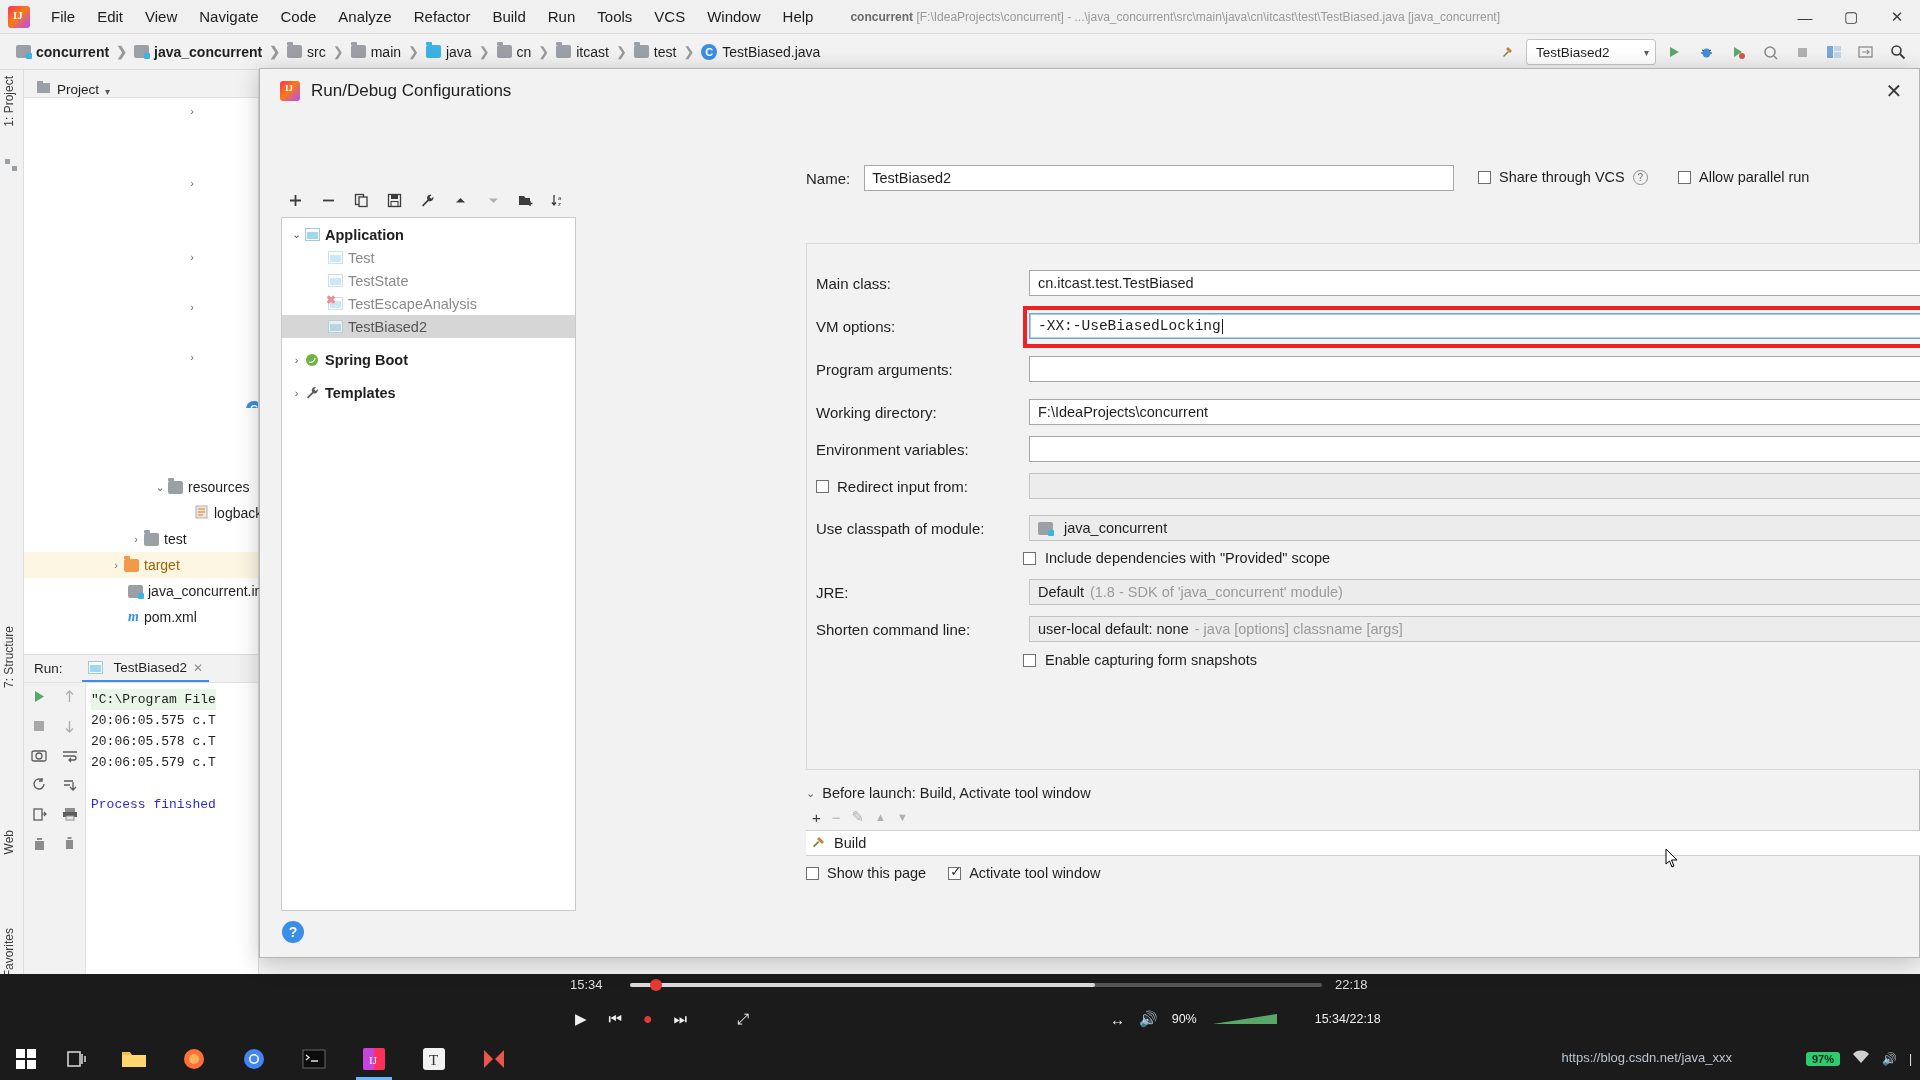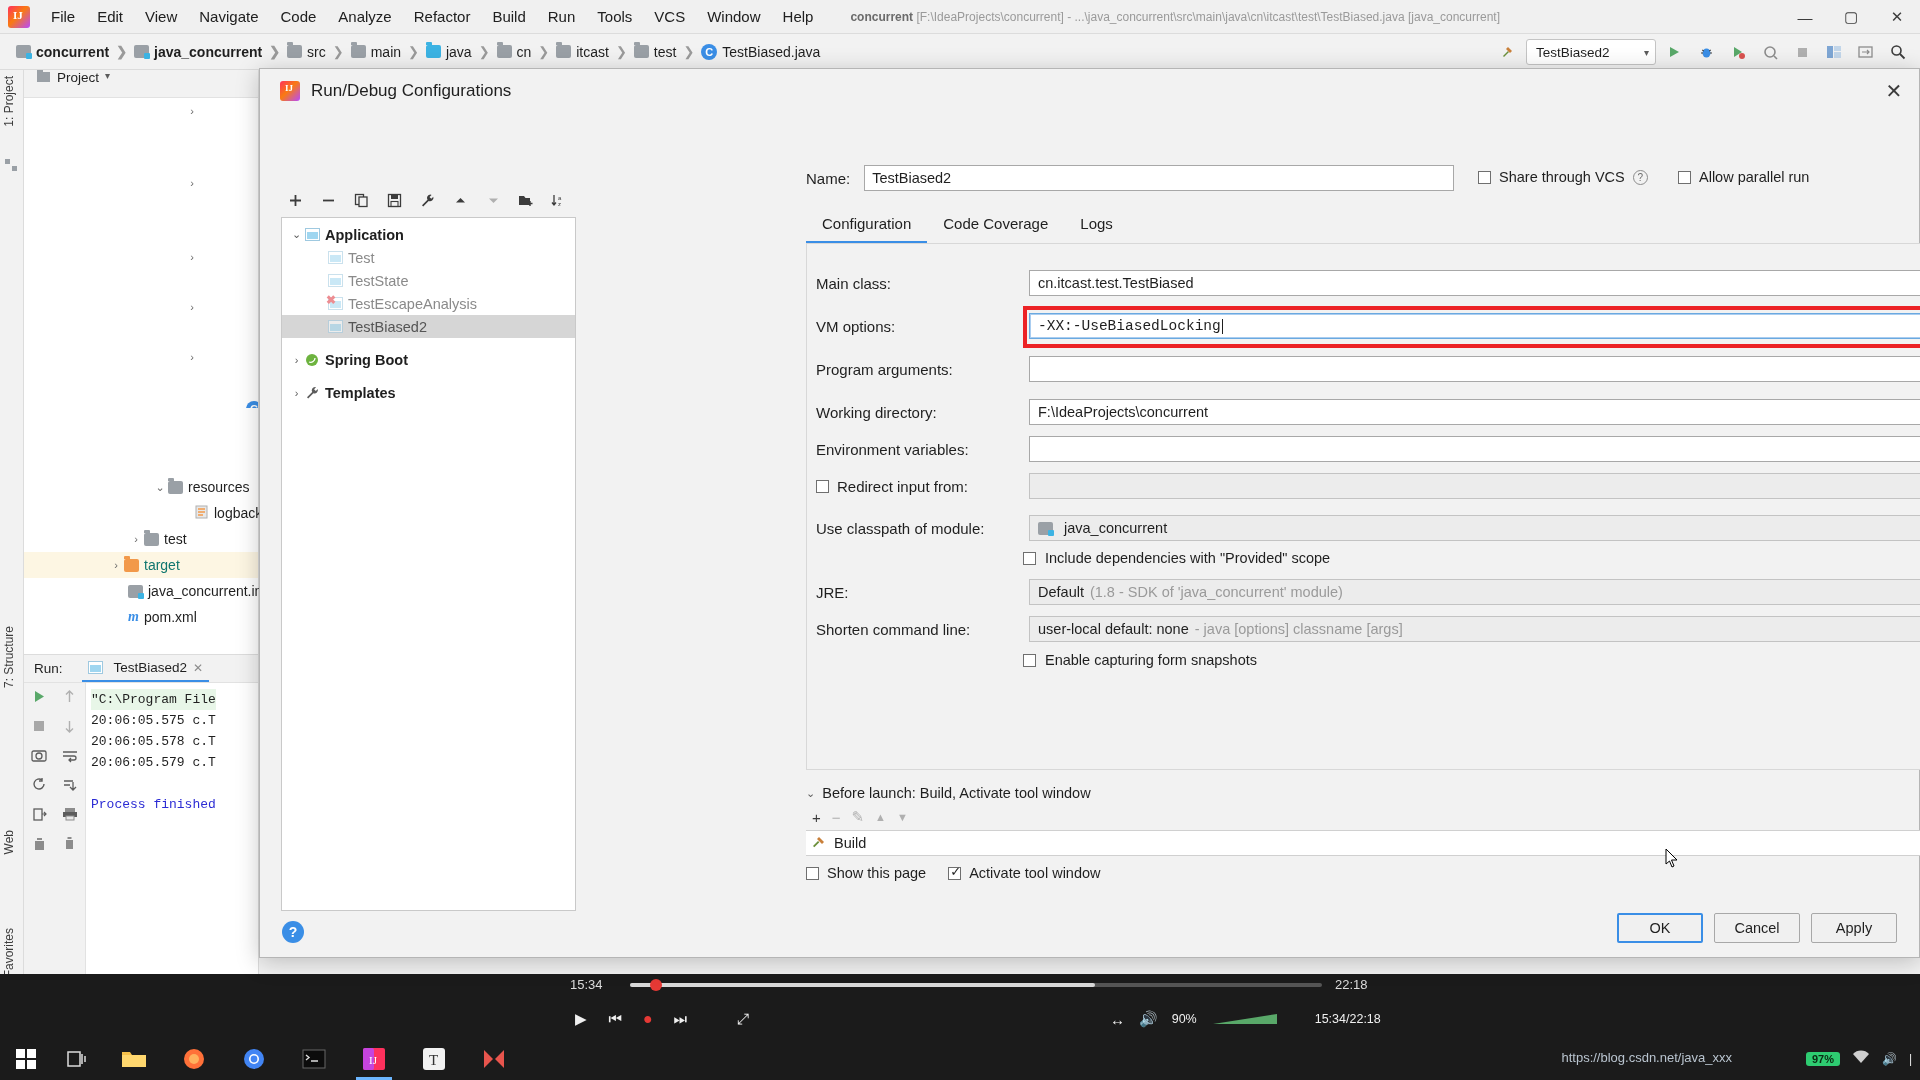--- a/index.html
+++ b/index.html
@@ -51,21 +51,21 @@
   
   .leftstrip { position:absolute; left:0; top:70px; width:24px; bottom:42px; background:#f2f2f2;
       border-right:1px solid #dcdcdc; }
   .vlabel { position:absolute; left:2px; writing-mode:vertical-rl; transform:rotate(180deg);
       font-size:12px; color:#3c3c3c; white-space:nowrap; }
   .vicon { position:absolute; left:4px; width:16px; height:16px; }
 
   
   .projwin { position:absolute; left:24px; top:70px; width:235px; bottom:384px; background:#fff;
       border-right:1px solid #dcdcdc; }
-  .projhdr { height:28px; display:flex; align-items:flex-start; padding-left:12px; background:#f2f2f2;
+  .projhdr { height:28px; display:flex; align-items:flex-end; padding-left:12px; background:#f2f2f2;
       border-bottom:1px solid #e2e2e2; font-size:13.5px; gap:6px;}
   .tree-row { display:flex; align-items:center; height:26px; font-size:14px; padding-left:8px; white-space:nowrap;}
   .tree-row.hl { background:#fdf6e3; }
   .arrow { width:16px; text-align:center; color:#6b6b6b; font-size:11px; flex:none;}
 
   
   .runwin { position:absolute; left:24px; bottom:42px; width:235px; height:384px; background:#fff;
       border-top:1px solid #dcdcdc; border-right:1px solid #dcdcdc; }
   .runhdr { height:28px; display:flex; align-items:center; gap:19px; padding-left:10px;
       background:#f2f2f2; border-bottom:1px solid #e2e2e2; font-size:13.5px;}
@@ -388,21 +388,21 @@
         <span>logback</span>
       </div>
       <div class="tree-row" style="padding-left:104px">
         <span class="arrow">›</span>
         <span class="ficon gray"></span>
         <span>test</span>
       </div>
       <div class="tree-row hl" style="padding-left:84px">
         <span class="arrow">›</span>
         <span class="ficon orange"></span>
-        <span style="color:#0f766e">target</span>
+        <span style="color:#a16207">target</span>
       </div>
       <div class="tree-row" style="padding-left:104px">
         <span class="ficon proj"></span>
         <span>java_concurrent.im</span>
       </div>
       <div class="tree-row" style="padding-left:104px">
         <span style="margin-right:5px;color:#3a8ee6;font-style:italic;font-weight:bold;font-family:'Liberation Serif',serif">m</span>
         <span>pom.xml</span>
       </div>
     </div>
@@ -782,25 +782,20 @@
         <div class="chkrow" style="left:888px">
           <span class="cbox"></span>
           <span>Share through VCS</span>
           <span class="qmark">?</span>
         </div>
         <div class="chkrow" style="left:1088px">
           <span class="cbox"></span>
           <span>Allow parallel run</span>
         </div>
 
-        <div class="tabs">
-          <div class="tab active"><span>Configuration</span></div>
-          <div class="tab"><span>Code Coverage</span></div>
-          <div class="tab"><span>Logs</span></div>
-        </div>
 
         <div class="formbox">
 
           <div class="frow" style="top:26px; width:100%">
             <span class="flabel">Main class:</span>
             <div class="finput" style="width:1028px">
               <span>cn.itcast.test.TestBiased</span>
             </div>
 
           </div>
@@ -915,31 +910,20 @@
               <span class="cbox"></span>
               <span>Show this page</span>
             </span>
             <span style="display:flex;align-items:center;gap:8px">
               <span class="cbox checked"></span>
               <span>Activate tool window</span>
             </span>
           </div>
         </div>
 
-        <div class="dlgbtns">
-          <div class="dbtn primary">
-              <span>OK</span>
-            </div>
-          <div class="dbtn">
-              <span>Cancel</span>
-            </div>
-          <div class="dbtn">
-              <span>Apply</span>
-            </div>
-        </div>
 
       </div>
     </div>
   </div>
 
   <div style="position:absolute;left:1665px;top:848px;pointer-events:none">
     <svg width="14" height="20" viewBox="0 0 14 20">
         <path d="M1 1l11 11H6.5l2.5 6-2 1-2.5-6L1 16z" fill="#fff" stroke="#000" stroke-width="1"></path>
       </svg>
   </div>

